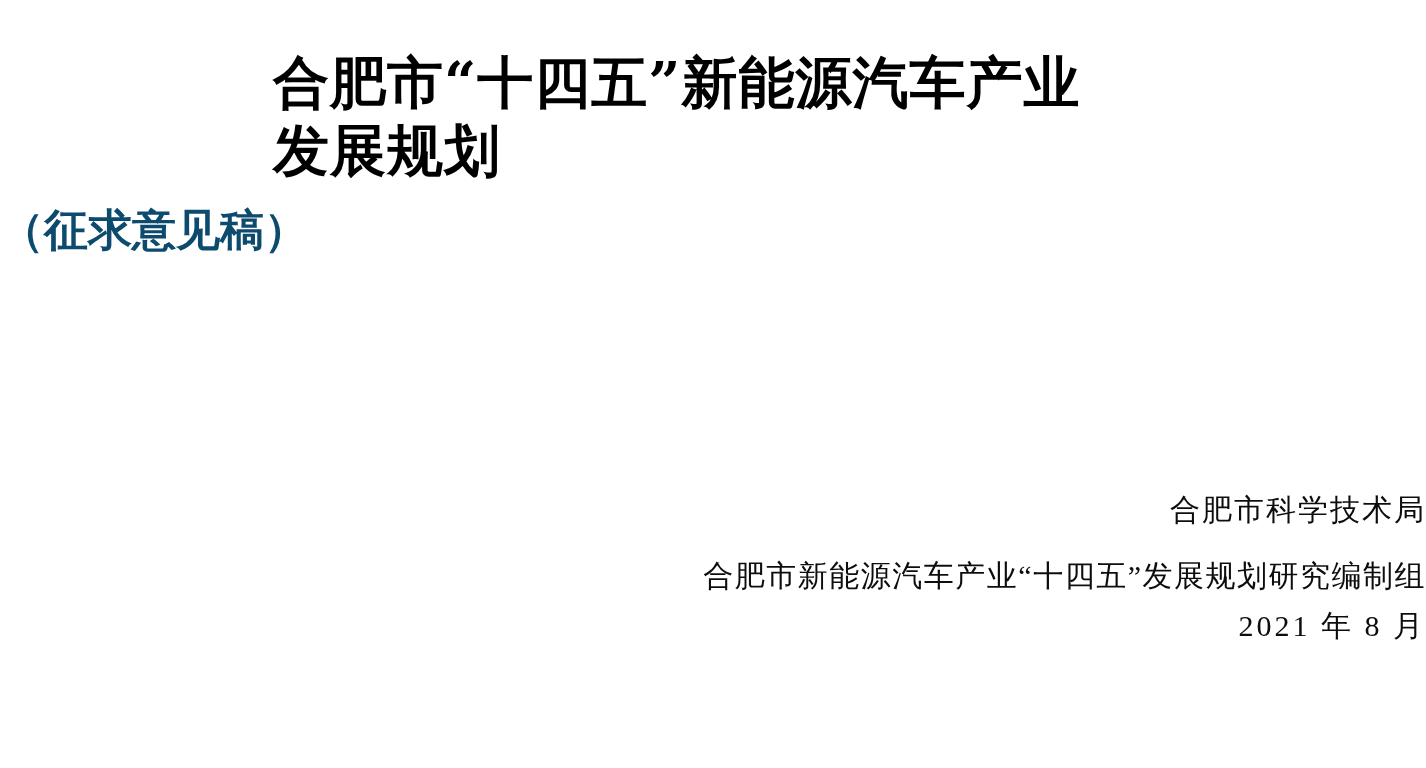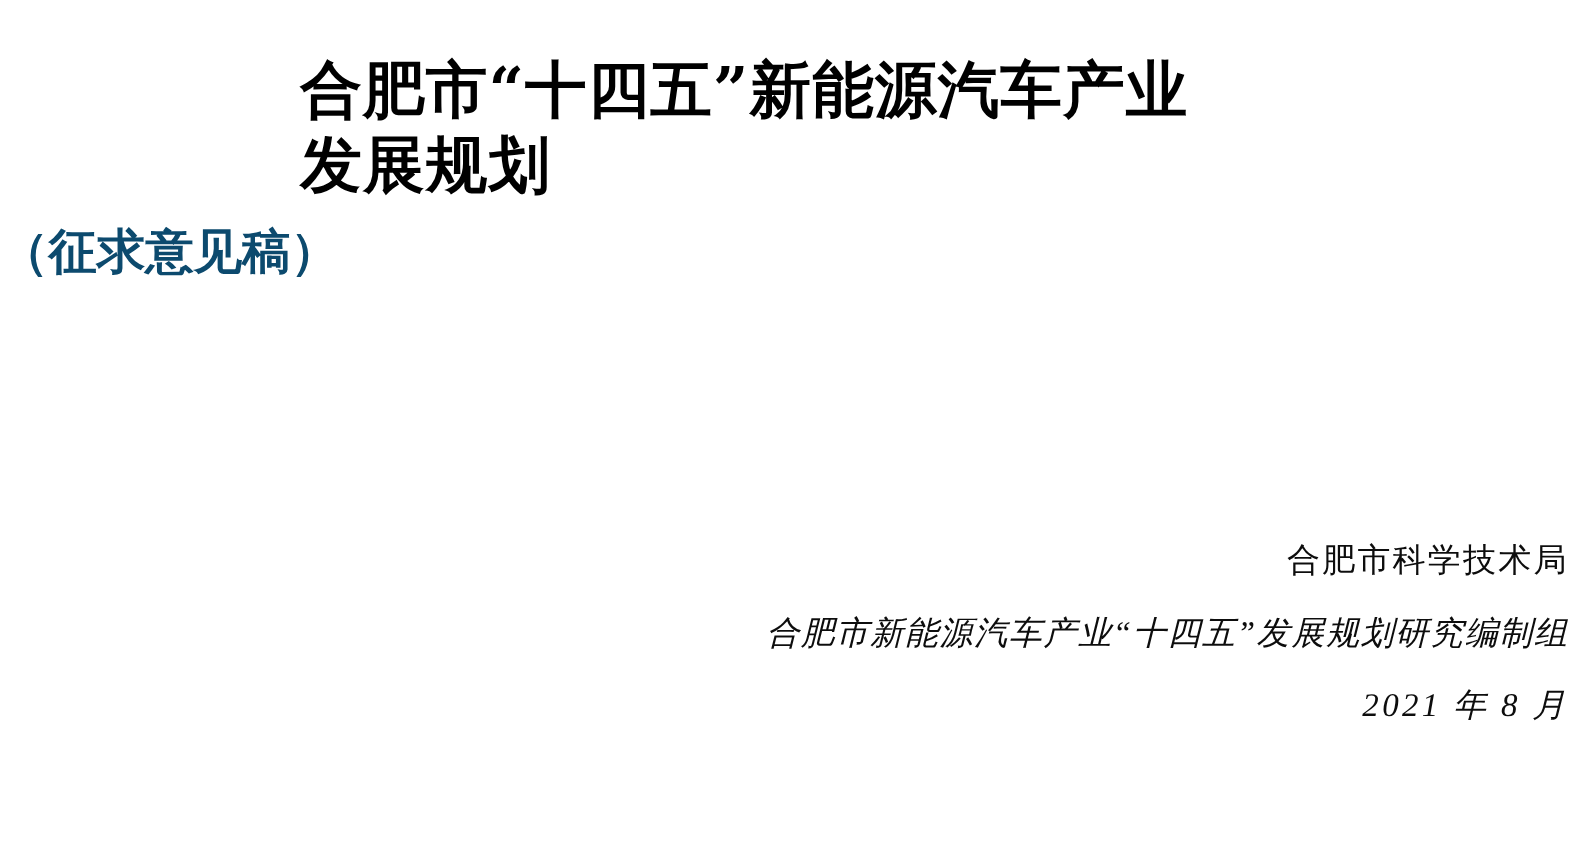--- a/index.html
+++ b/index.html
@@ -55,28 +55,27 @@
   }
   .author-line {
     font-family: "Liberation Serif", "DejaVu Serif", serif;
     font-size: 30px;
     line-height: 1.2;
     letter-spacing: 2px;
     color: #0d0d0d;
   }
   .author-line + .author-line {
     margin-top: 30px;
-    font-style: italic;
   }
   .author-line.org-long {
     font-size: 30px;
     letter-spacing: 1.5px;
   }
   .author-line.date-line {
-    margin-top: 30px;
+    margin-top: 14px;
     letter-spacing: 3px;
   }
 </style>
 </head>
 <body>
 
 <div class="page">
 
   <div class="title-block">
     <div class="doc-title">

